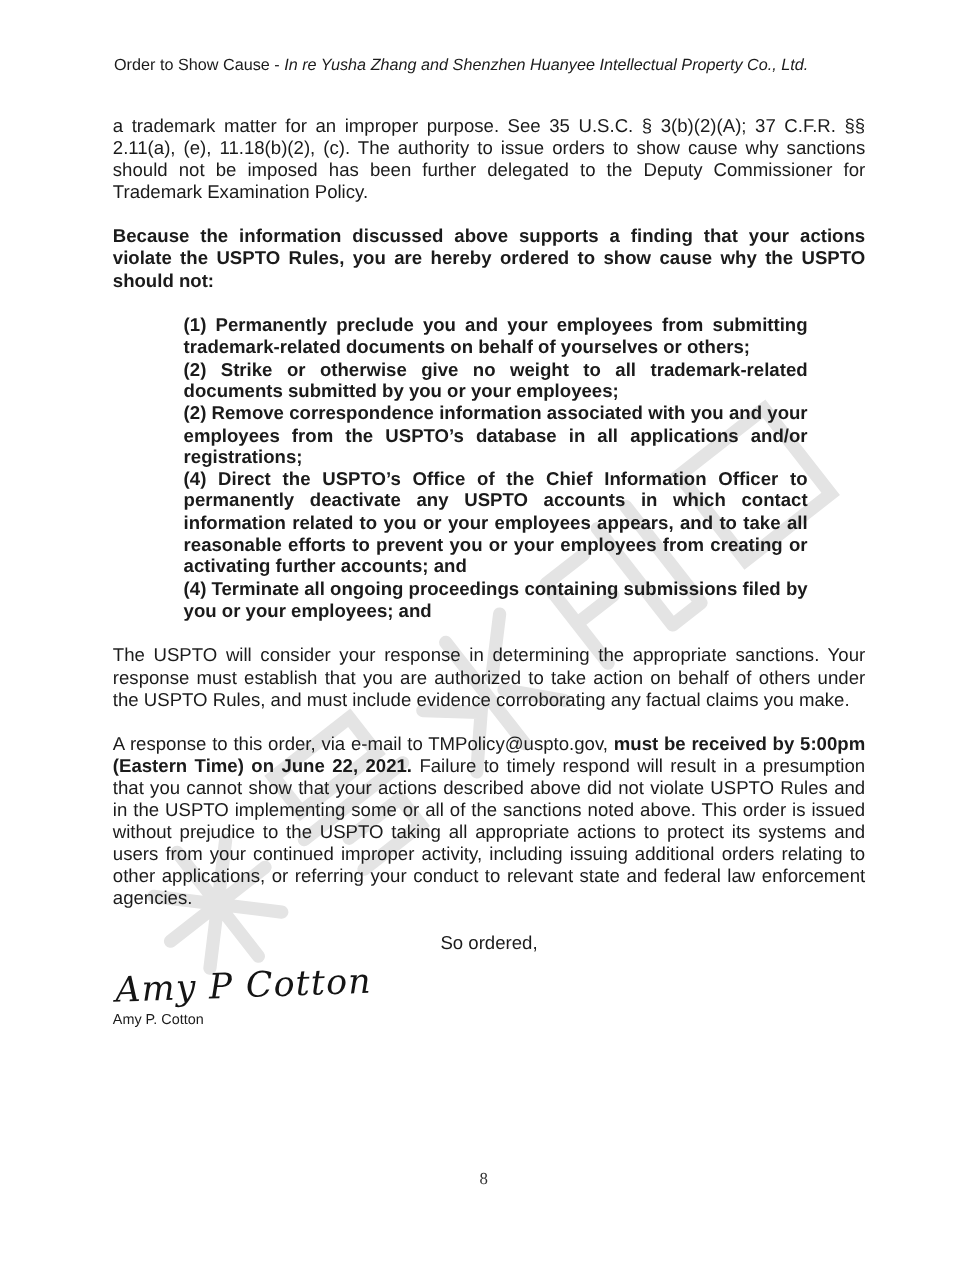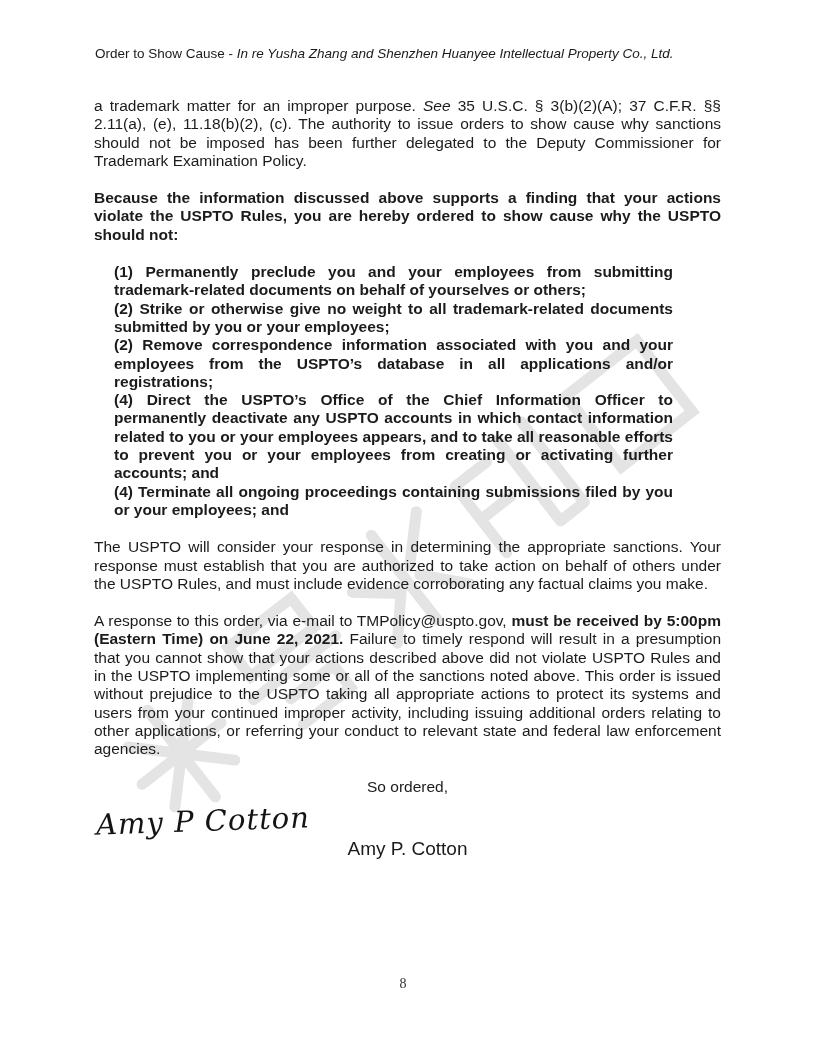--- a/index.html
+++ b/index.html
@@ -36,23 +36,23 @@
     width: 627px;
     z-index: 1;
   }
   .para {
     margin: 0 0 19px 0;
     font-size: 15.5px;
     line-height: 18.3px;
     text-align: justify;
   }
   .bold { font-weight: bold; }
-  .italic { font-style: italic; }
+  .italic { }
   .sanctions {
-    margin: 0 48px 19px 20px;
+    margin: 0 48px 19px 59px;
   }
   .sanction-item {
     margin: 0;
     font-size: 15.5px;
     line-height: 18.3px;
     font-weight: bold;
     text-align: justify;
   }
   .closing-line {
     margin: 0 0 6px 0;
@@ -66,23 +66,23 @@
     font-family: "DejaVu Serif", serif;
     font-style: italic;
     font-size: 29px;
     line-height: 34px;
     letter-spacing: 1px;
     transform: rotate(-2deg);
     color: #141414;
   }
   .signer-line {
     margin: 0;
-    font-size: 19px;
+    font-size: 12px;
     line-height: 18.3px;
-    text-align: center;
+    text-align: left;
   }
   .page-number {
     position: absolute;
     left: 0;
     bottom: 64px;
     width: 100%;
     z-index: 1;
     text-align: center;
     font-family: "Liberation Serif", serif;
     font-size: 14px;

